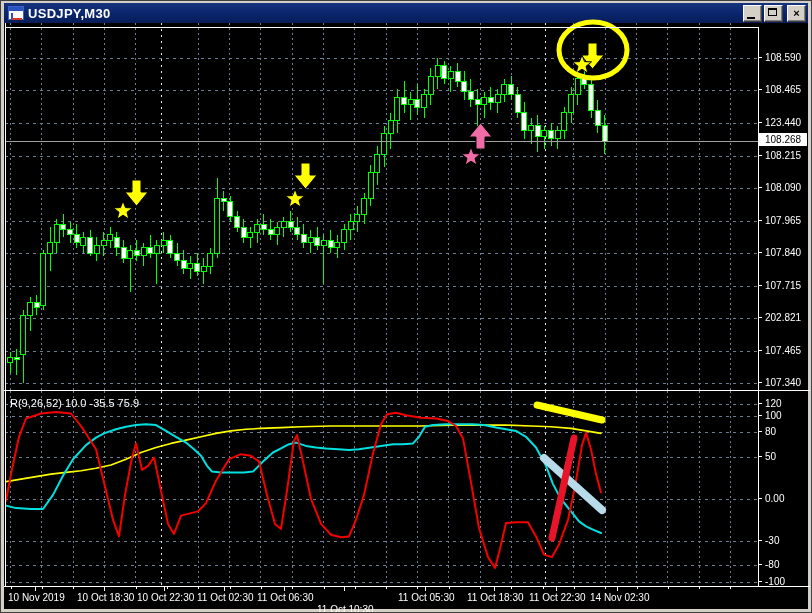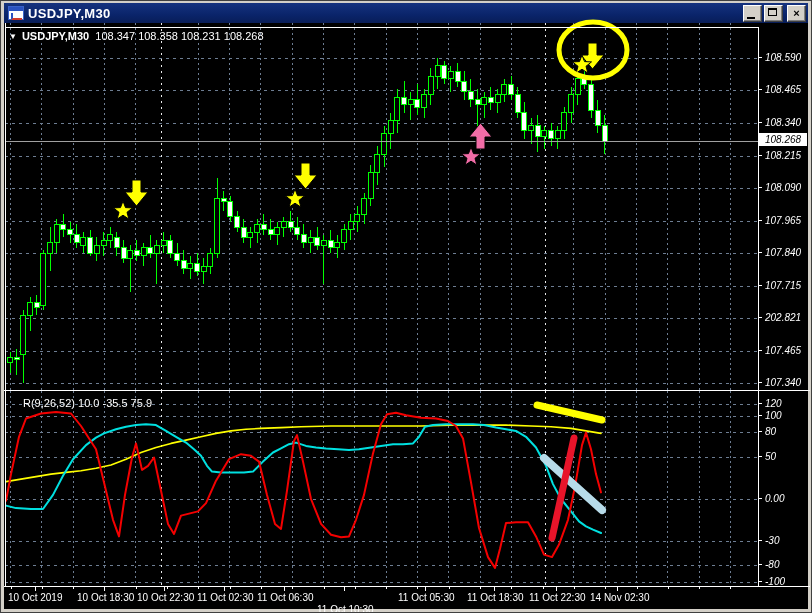--- a/index.html
+++ b/index.html
@@ -27,27 +27,27 @@
   
   #client{position:absolute;left:3px;top:22px;right:3px;bottom:3px;background:#000;}
   svg{position:absolute;overflow:visible;display:block;}
   #main-svg{left:4px;top:22px;}
   #ind-svg{left:4px;top:390px;}
   .hline{position:absolute;background:#fff;height:1px;}
   #axis-vline{position:absolute;left:757px;top:26px;width:1px;height:560px;background:#fff;}
   
   #ohlc-label{position:absolute;left:8px;top:29px;color:#fff;font-size:11px;white-space:nowrap;}
   #ohlc-label .dd{font-size:8px;vertical-align:1px;margin-right:5px;}
-  #ind-label{position:absolute;left:22px;top:396px;color:#fff;font-size:11px;}
+  #ind-label{position:absolute;left:9px;top:396px;color:#fff;font-size:11px;}
   
   #price-axis{position:absolute;left:758px;top:22px;width:51px;height:368px;}
   #ind-axis{position:absolute;left:758px;top:390px;width:51px;height:196px;}
   .axlbl{position:absolute;left:0;height:13px;color:#fff;font-size:10px;line-height:13px;white-space:nowrap;}
   .axlbl .tick{position:absolute;left:0;top:6px;width:3px;height:1px;background:#fff;}
-  .axlbl span{margin-left:6px;font-style:italic;}
+  .axlbl span{margin-left:6px;}
   .axlbl.boxed{background:#fff;color:#000;width:48px;}
   #time-axis{position:absolute;left:4px;top:586px;width:805px;height:23px;}
   .tlbl{position:absolute;top:5px;color:#fff;font-size:10px;white-space:nowrap;}
   .ttick{position:absolute;top:0;width:1px;background:#fff;}
 </style>
 </head>
 <body>
 
 <div id="window">
   <div id="titlebar">
@@ -342,27 +342,26 @@
       <line x1="539" y1="67" x2="597" y2="119" stroke="#b7dbe9" stroke-width="8" stroke-linecap="round"></line>
       <line x1="547" y1="147" x2="569" y2="47" stroke="#e8142a" stroke-width="7" stroke-linecap="round"></line>
     </svg>
 
   <div class="hline" style="left:4px;top:26px;width:753px;"></div>
   <div class="hline" style="left:4px;top:22px;width:1px;height:564px;"></div>
   <div class="hline" style="left:3px;top:389px;width:806px;"></div>
   <div class="hline" style="left:3px;top:585px;width:806px;"></div>
   <div id="axis-vline"></div>
 
-  <div id="ohlc-label"><span class="dd">▼</span><b>USDJPY,M30</b>&nbsp;&nbsp;<span>108.347 108.358 108.231 108.268</span></div>
   <div id="ind-label">R(9,26,52) 10.0 -35.5 75.9</div>
 
   <div id="price-axis">
       <div class="axlbl" style="top: 28px;"><i class="tick"></i><span>108.590</span></div>
       <div class="axlbl" style="top: 60px;"><i class="tick"></i><span>108.465</span></div>
-      <div class="axlbl" style="top: 93px;"><i class="tick"></i><span>108.340</span></div>
+      <div class="axlbl" style="top: 93px;"><i class="tick"></i><span>123.440</span></div>
       <div class="axlbl boxed" style="top: 110px;"><span>108.268</span></div>
       <div class="axlbl" style="top: 126px;"><i class="tick"></i><span>108.215</span></div>
       <div class="axlbl" style="top: 158px;"><i class="tick"></i><span>108.090</span></div>
       <div class="axlbl" style="top: 191px;"><i class="tick"></i><span>107.965</span></div>
       <div class="axlbl" style="top: 223px;"><i class="tick"></i><span>107.840</span></div>
       <div class="axlbl" style="top: 256px;"><i class="tick"></i><span>107.715</span></div>
       <div class="axlbl" style="top: 288px;"><i class="tick"></i><span>202.821</span></div>
       <div class="axlbl" style="top: 321px;"><i class="tick"></i><span>107.465</span></div>
       <div class="axlbl" style="top: 353px;"><i class="tick"></i><span>107.340</span></div>
     </div>
@@ -395,21 +394,21 @@
       <i class="ttick" style="left: 475px; height: 2px;"></i>
       <i class="ttick" style="left: 506.3px; height: 2px;"></i>
       <i class="ttick" style="left: 537.6px; height: 2px;"></i>
       <i class="ttick" style="left: 568.9px; height: 2px;"></i>
       <i class="ttick" style="left: 600.2px; height: 2px;"></i>
       <i class="ttick" style="left: 631.5px; height: 2px;"></i>
       <i class="ttick" style="left: 662.8px; height: 2px;"></i>
       <i class="ttick" style="left: 694.1px; height: 2px;"></i>
       <i class="ttick" style="left: 725.4px; height: 2px;"></i>
       <i class="ttick" style="left: 30px; height: 4px;"></i>
-      <div class="tlbl" style="left: 3px;">10 Oct 2019</div>
+      <div class="tlbl" style="left: 3px;">10 Nov 2019</div>
       <i class="ttick" style="left: 99px; height: 4px;"></i>
       <div class="tlbl" style="left: 72px;">10 Oct 18:30</div>
       <i class="ttick" style="left: 159px; height: 4px;"></i>
       <div class="tlbl" style="left: 132px;">10 Oct 22:30</div>
       <i class="ttick" style="left: 219px; height: 4px;"></i>
       <div class="tlbl" style="left: 192px;">11 Oct 02:30</div>
       <i class="ttick" style="left: 279px; height: 4px;"></i>
       <div class="tlbl" style="left: 252px;">11 Oct 06:30</div>
       <i class="ttick" style="left: 339px; height: 4px;"></i>
       <div class="tlbl" style="left: 312px; margin-top: 12px;">11 Oct 10:30</div>

